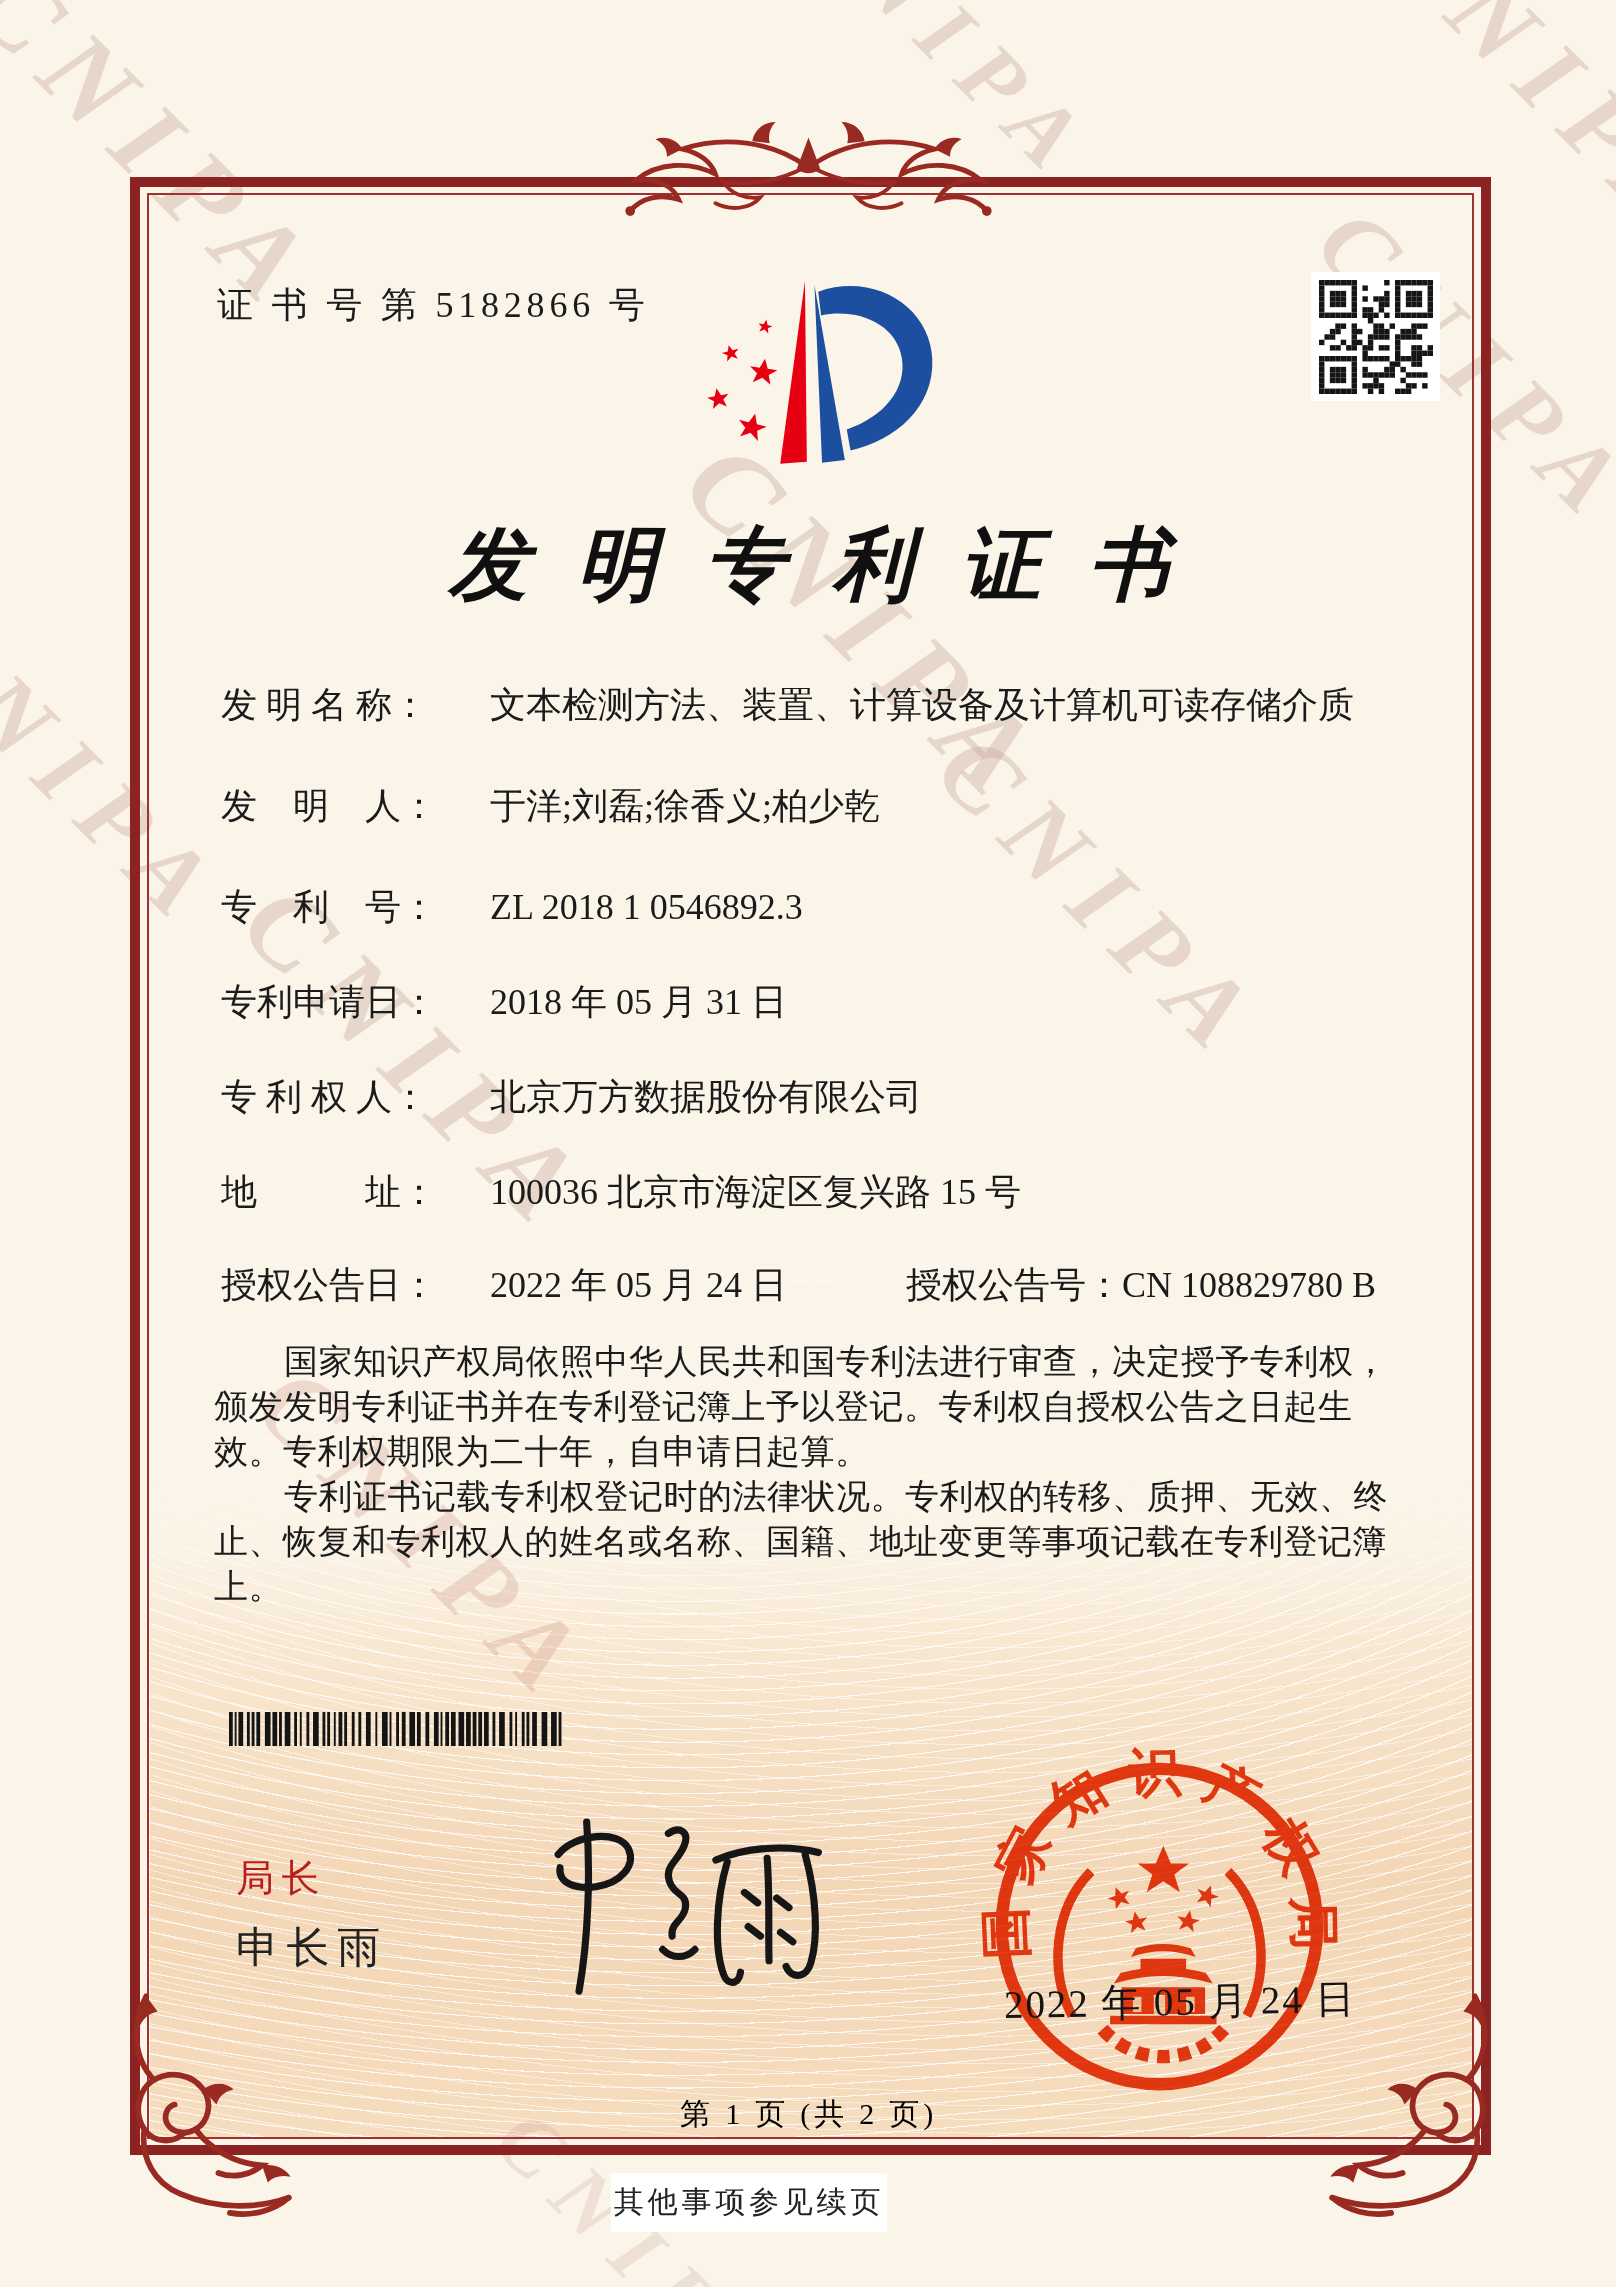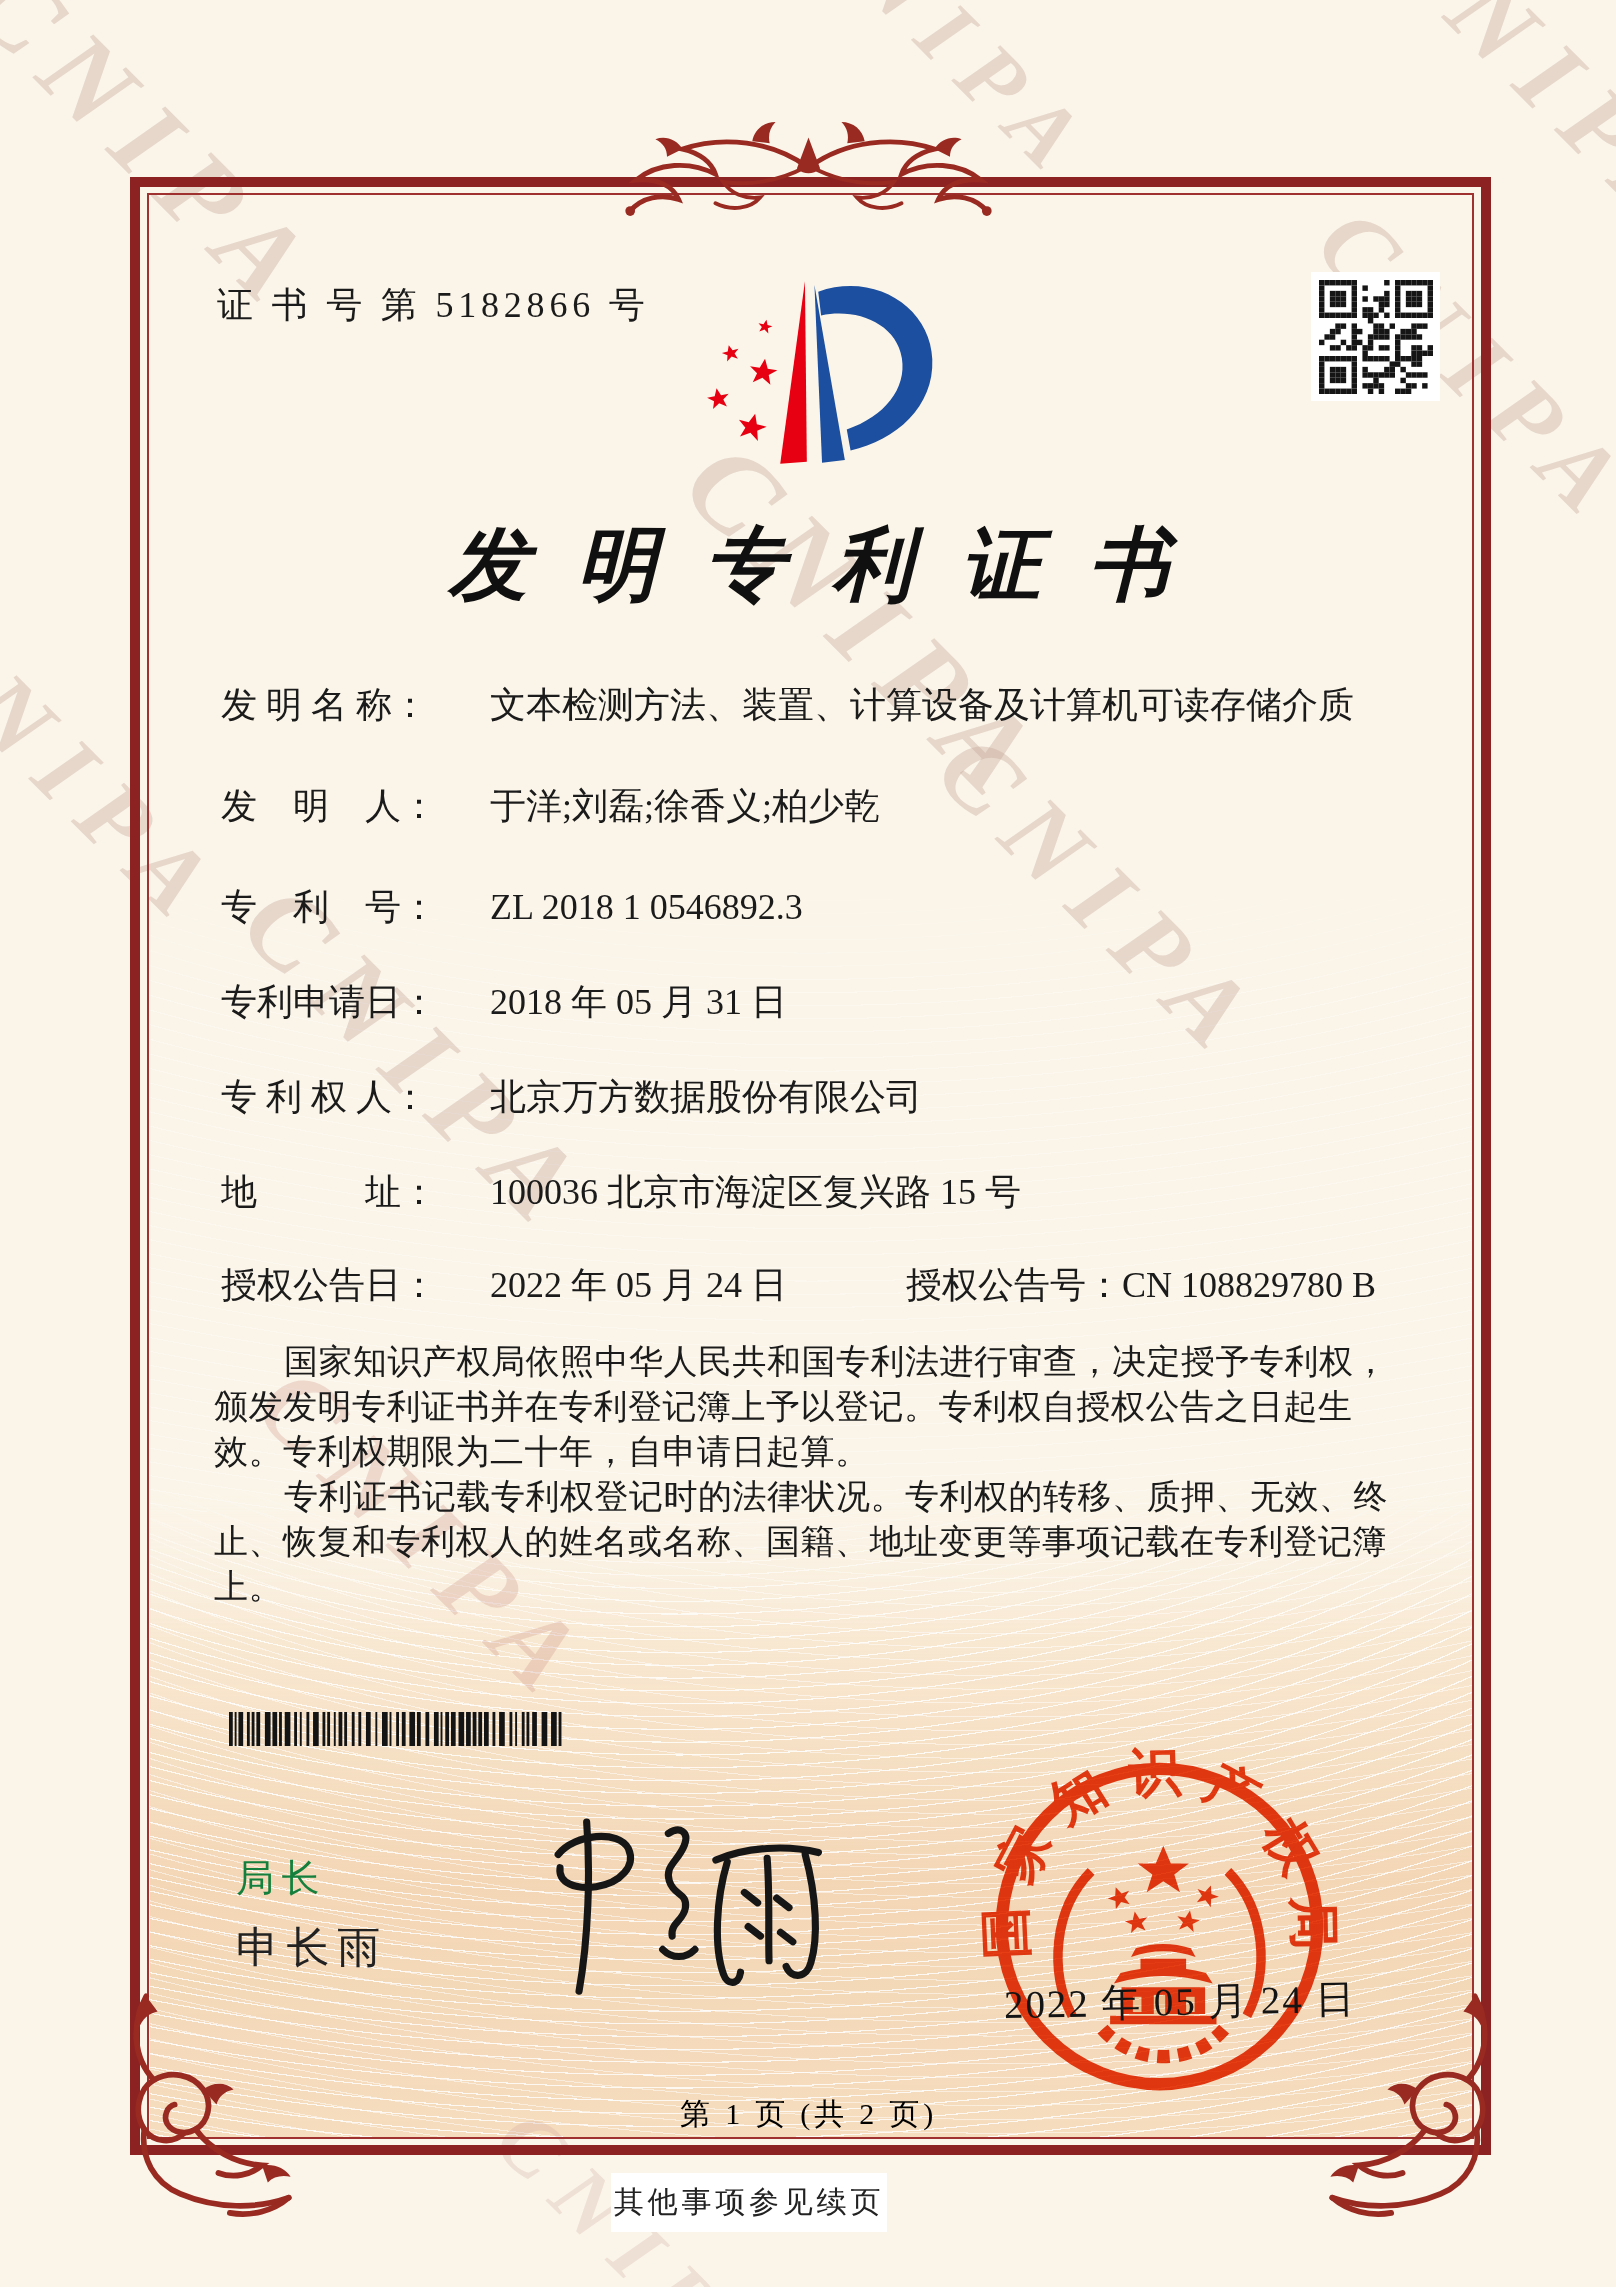--- a/index.html
+++ b/index.html
@@ -36,21 +36,21 @@
   .title{position:absolute;left:0;right:0;top:512px;z-index:4;text-align:center;
          font-size:80px;font-weight:bold;letter-spacing:48px;text-indent:48px;color:#101010;font-style:italic;}
   .frow{position:absolute;left:221px;width:1217px;z-index:4;font-size:36px;white-space:nowrap;}
   .f-label{display:inline-block;min-width:269px;}
   .grant2{position:absolute;left:645px;top:0;margin-left:40px;}
   .paras{position:absolute;left:214px;top:1339px;width:1206px;z-index:4;font-size:34px;line-height:45px;
          letter-spacing:0.5px;}
   .paras p{margin:0;text-indent:70px;}
   .barcode{position:absolute;left:228px;top:1712px;z-index:4;}
   .sig-title{position:absolute;left:236px;top:1853px;z-index:4;font-size:38px;letter-spacing:7.6px;
-         font-family:"Liberation Sans","DejaVu Sans",sans-serif;color:#15803d;}
+         font-family:"Liberation Sans","DejaVu Sans",sans-serif;color:#b91c1c;}
   .sig-name{position:absolute;left:236px;top:1919px;z-index:4;font-size:43px;letter-spacing:7.6px;
          font-family:"Liberation Sans","DejaVu Sans",sans-serif;color:#222;}
   .signature{position:absolute;left:537px;top:1805px;z-index:5;}
   .seal{position:absolute;left:960px;top:1727px;z-index:4;mix-blend-mode:multiply;opacity:.97;}
   .seal-date{position:absolute;left:1004px;top:1975px;z-index:6;font-size:39px;letter-spacing:1.9px;
          color:#141414;transform:rotate(-1deg);white-space:nowrap;}
   .pageinfo{position:absolute;left:0;right:0;top:2094px;z-index:4;text-align:center;font-size:30px;
          letter-spacing:3.8px;color:#000000;}
   .contnote{position:absolute;left:611px;top:2173px;width:276px;height:59px;z-index:4;background:#ffffff;
          display:flex;align-items:center;justify-content:center;font-size:30px;letter-spacing:3.8px;color:#222;}

